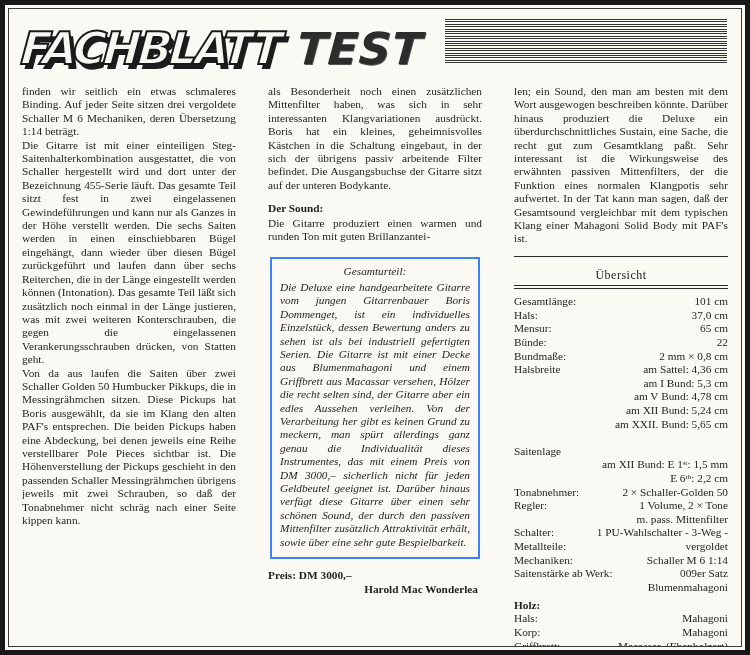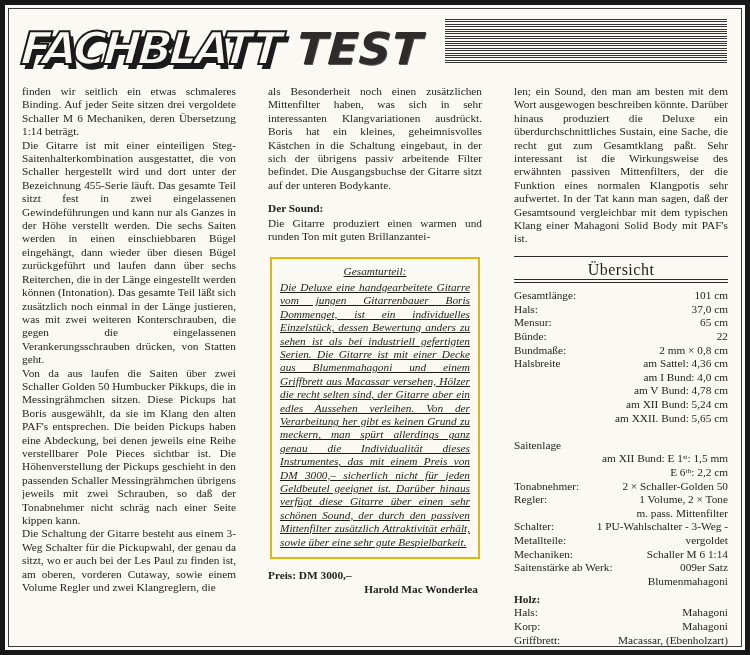--- a/index.html
+++ b/index.html
@@ -32,31 +32,30 @@
   }
   
   .columns{display:flex;gap:32px;padding:0 3px;height:566px;}
   .col{width:230px;box-sizing:border-box;overflow:hidden;
        font-size:11.3px;line-height:13.4px;text-align:justify;}
   .col p{margin:0 0 0 0;text-indent:0;}
   .col p + p{margin-top:0;}
   .subhead{font-family:"Liberation Serif",serif;font-weight:bold;margin:10px 0 1px 0;text-align:left;}
   
   .verdict-box{
-    border:2px solid #eab308;padding:6px 8px 8px 8px;margin:14px 2px 10px 2px;
+    border:2px solid #3b82f6;padding:6px 8px 8px 8px;margin:14px 2px 10px 2px;
     font-style:italic;
-    text-decoration:underline;
   }
   .verdict-title{text-align:center;font-style:italic;margin-bottom:2px;}
   .price-row{margin-top:10px;font-weight:bold;text-align:left;}
   .author-row{font-weight:bold;text-align:right;padding-right:4px;margin-top:1px;}
   
   .overview-head{
-    margin-top:10px;border-top:1px solid #2a2a2a;padding-top:6px;
-    text-align:center;font-size:16px;letter-spacing:.5px;
+    margin-top:10px;border-top:1px solid #2a2a2a;padding-top:12px;
+    text-align:center;font-size:12px;letter-spacing:.5px;
   }
   .overview-rule{border-top:1px solid #2a2a2a;border-bottom:1px solid #2a2a2a;height:2px;margin:3px 0 6px 0;}
   .spec-row{display:flex;justify-content:space-between;min-height:13.6px;line-height:13.6px;text-align:left;}
   .spec-label{white-space:nowrap;}
   .spec-value{text-align:right;flex:1 1 auto;}
   .wood-heading{font-weight:bold;margin-top:4px;line-height:14px;text-align:left;}
 </style>
 </head>
 <body>
 
@@ -70,21 +69,20 @@
       </div>
       <div class="header-lines"></div>
     </div>
 
     <div class="columns">
 
       <div class="col">
         <p>finden wir seitlich ein etwas schmaleres Binding. Auf jeder Seite sitzen drei vergoldete Schaller M 6 Mechaniken, deren Übersetzung 1:14 beträgt.</p>
         <p>Die Gitarre ist mit einer einteiligen Steg-Saitenhalterkombination ausgestattet, die von Schaller hergestellt wird und dort unter der Bezeichnung 455-Serie läuft. Das gesamte Teil sitzt fest in zwei eingelassenen Gewindeführungen und kann nur als Ganzes in der Höhe verstellt werden. Die sechs Saiten werden in einen einschiebbaren Bügel eingehängt, dann wieder über diesen Bügel zurückgeführt und laufen dann über sechs Reiterchen, die in der Länge eingestellt werden können (Intonation). Das gesamte Teil läßt sich zusätzlich noch einmal in der Länge justieren, was mit zwei weiteren Konterschrauben, die gegen die eingelassenen Verankerungsschrauben drücken, von Statten geht.</p>
         <p>Von da aus laufen die Saiten über zwei Schaller Golden 50 Humbucker Pikkups, die in Messingrähmchen sitzen. Diese Pickups hat Boris ausgewählt, da sie im Klang den alten PAF's entsprechen. Die beiden Pickups haben eine Abdeckung, bei denen jeweils eine Reihe verstellbarer Pole Pieces sichtbar ist. Die Höhenverstellung der Pickups geschieht in den passenden Schaller Messingrähmchen übrigens jeweils mit zwei Schrauben, so daß der Tonabnehmer nicht schräg nach einer Seite kippen kann.</p>
-        <p>Die Schaltung der Gitarre besteht aus einem 3-Weg Schalter für die Pickupwahl, der genau da sitzt, wo er auch bei der Les Paul zu finden ist, am oberen, vorderen Cutaway, sowie einem Volume Regler und zwei Klangreglern, die</p>
       </div>
 
       <div class="col">
         <p>als Besonderheit noch einen zusätzlichen Mittenfilter haben, was sich in sehr interessanten Klangvariationen ausdrückt. Boris hat ein kleines, geheimnisvolles Kästchen in die Schaltung eingebaut, in der sich der übrigens passiv arbeitende Filter befindet. Die Ausgangsbuchse der Gitarre sitzt auf der unteren Bodykante.</p>
         <div class="subhead">Der Sound:</div>
         <p>Die Gitarre produziert einen warmen und runden Ton mit guten Brillanzantei-</p>
 
         <div class="verdict-box">
           <div class="verdict-title">Gesamturteil:</div>
           <div>Die Deluxe eine handgearbeitete Gitarre vom jungen Gitarrenbauer Boris Dommenget, ist ein individuelles Einzelstück, dessen Bewertung anders zu sehen ist als bei industriell gefertigten Serien. Die Gitarre ist mit einer Decke aus Blumenmahagoni und einem Griffbrett aus Macassar versehen, Hölzer die recht selten sind, der Gitarre aber ein edles Aussehen verleihen. Von der Verarbeitung her gibt es keinen Grund zu meckern, man spürt allerdings ganz genau die Individualität dieses Instrumentes, das mit einem Preis von DM 3000,– sicherlich nicht für jeden Geldbeutel geeignet ist. Darüber hinaus verfügt diese Gitarre über einen sehr schönen Sound, der durch den passiven Mittenfilter zusätzlich Attraktivität erhält, sowie über eine sehr gute Bespielbarkeit.</div>
@@ -121,21 +119,21 @@
             <div class="spec-row">
             <span class="spec-label">Bundmaße:</span>
             <span class="spec-value">2 mm × 0,8 cm</span>
           </div>
             <div class="spec-row">
             <span class="spec-label">Halsbreite</span>
             <span class="spec-value">am Sattel: 4,36 cm</span>
           </div>
             <div class="spec-row">
             <span class="spec-label"></span>
-            <span class="spec-value">am I Bund: 4,0 cm</span>
+            <span class="spec-value">am I Bund: 5,3 cm</span>
           </div>
             <div class="spec-row">
             <span class="spec-label"></span>
             <span class="spec-value">am V Bund: 4,78 cm</span>
           </div>
             <div class="spec-row">
             <span class="spec-label"></span>
             <span class="spec-value">am XII Bund: 5,24 cm</span>
           </div>
             <div class="spec-row">

